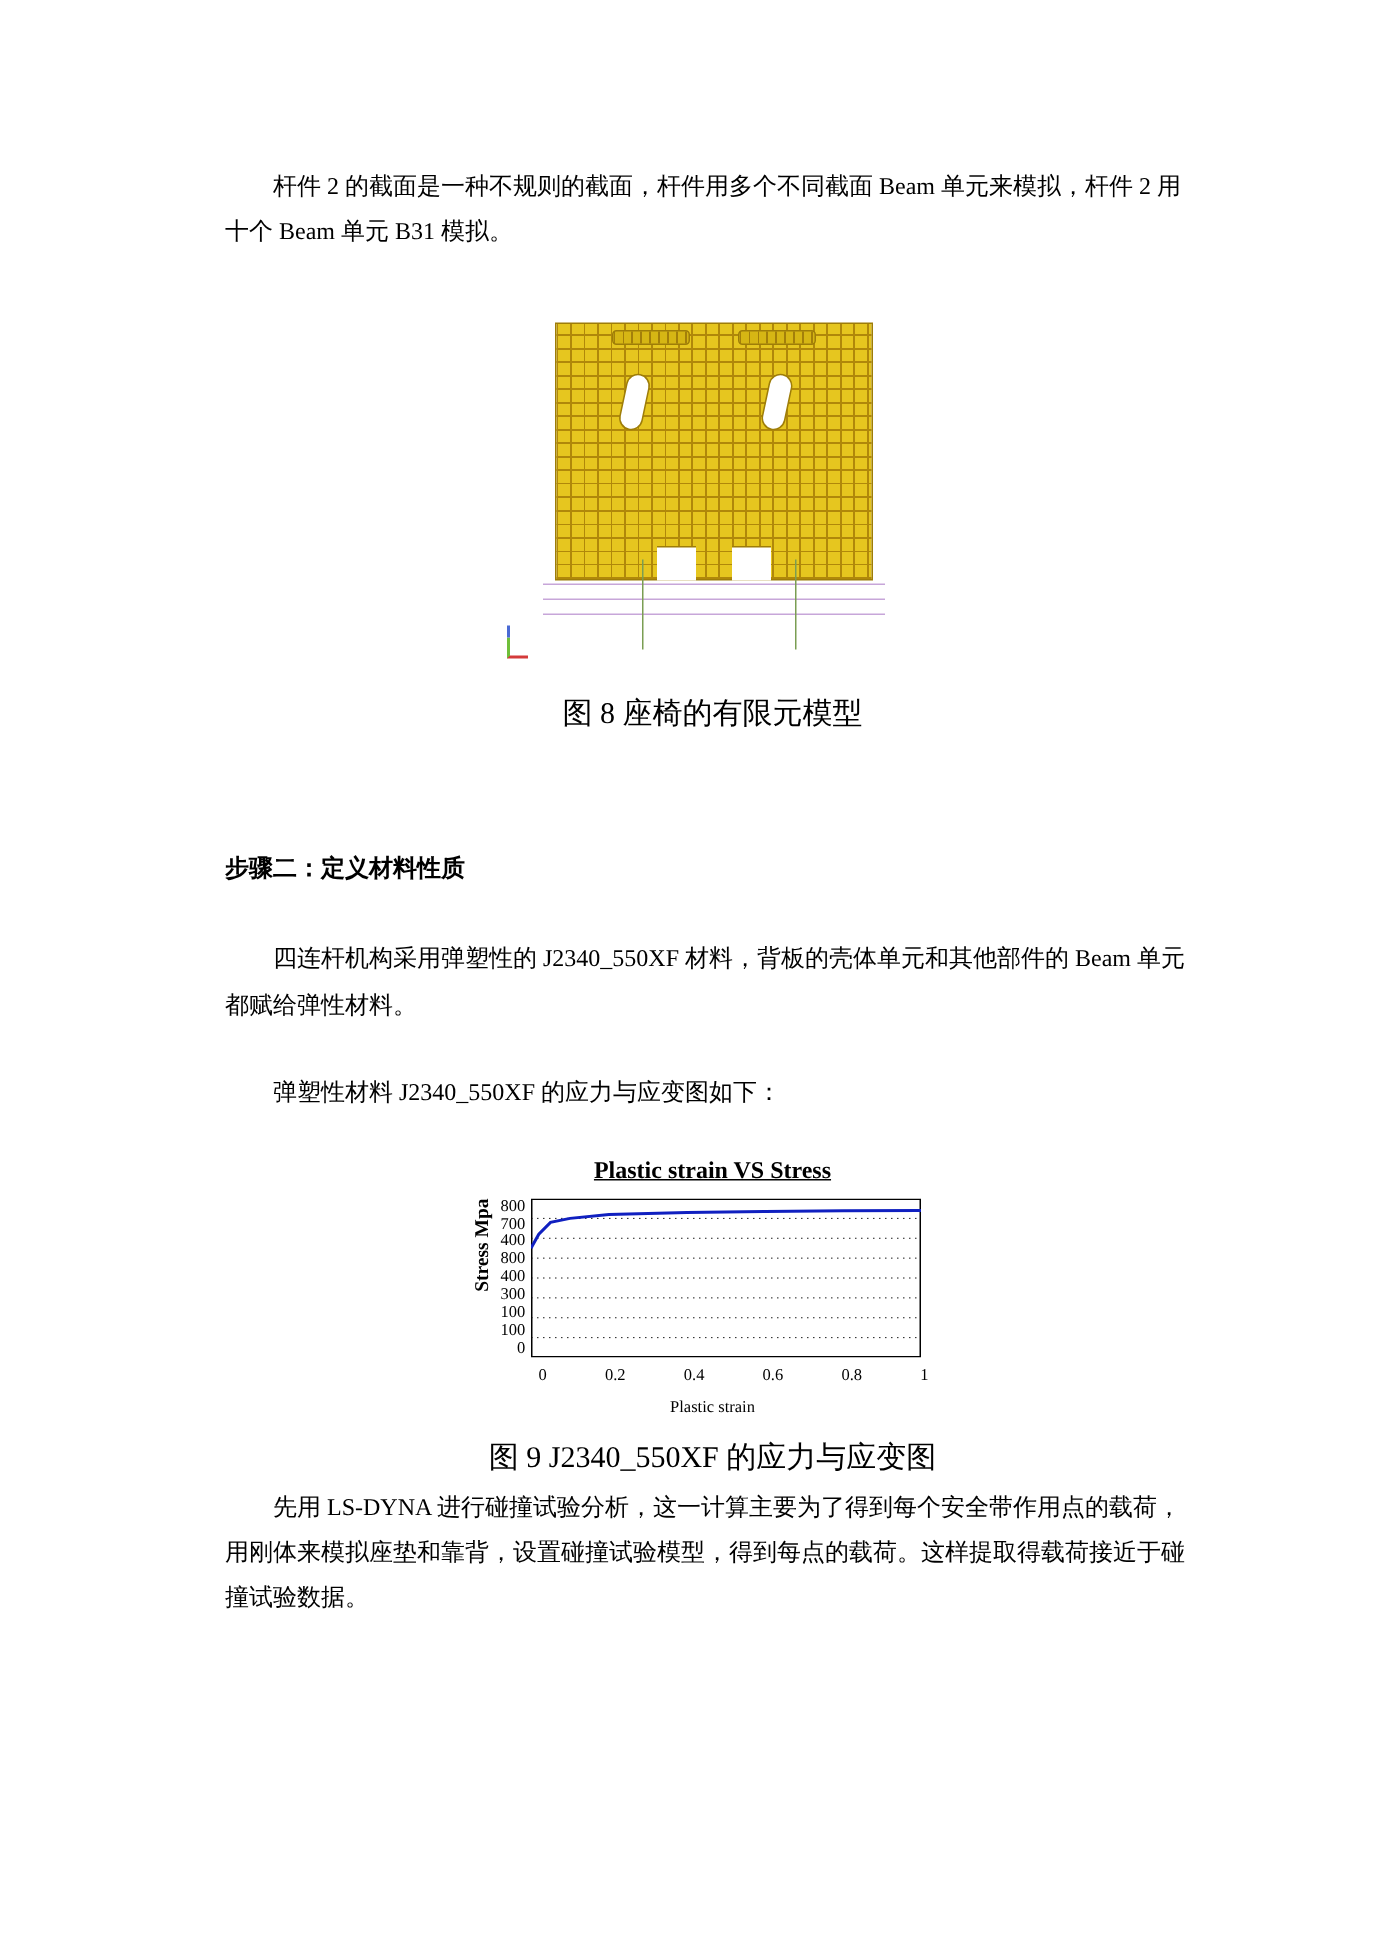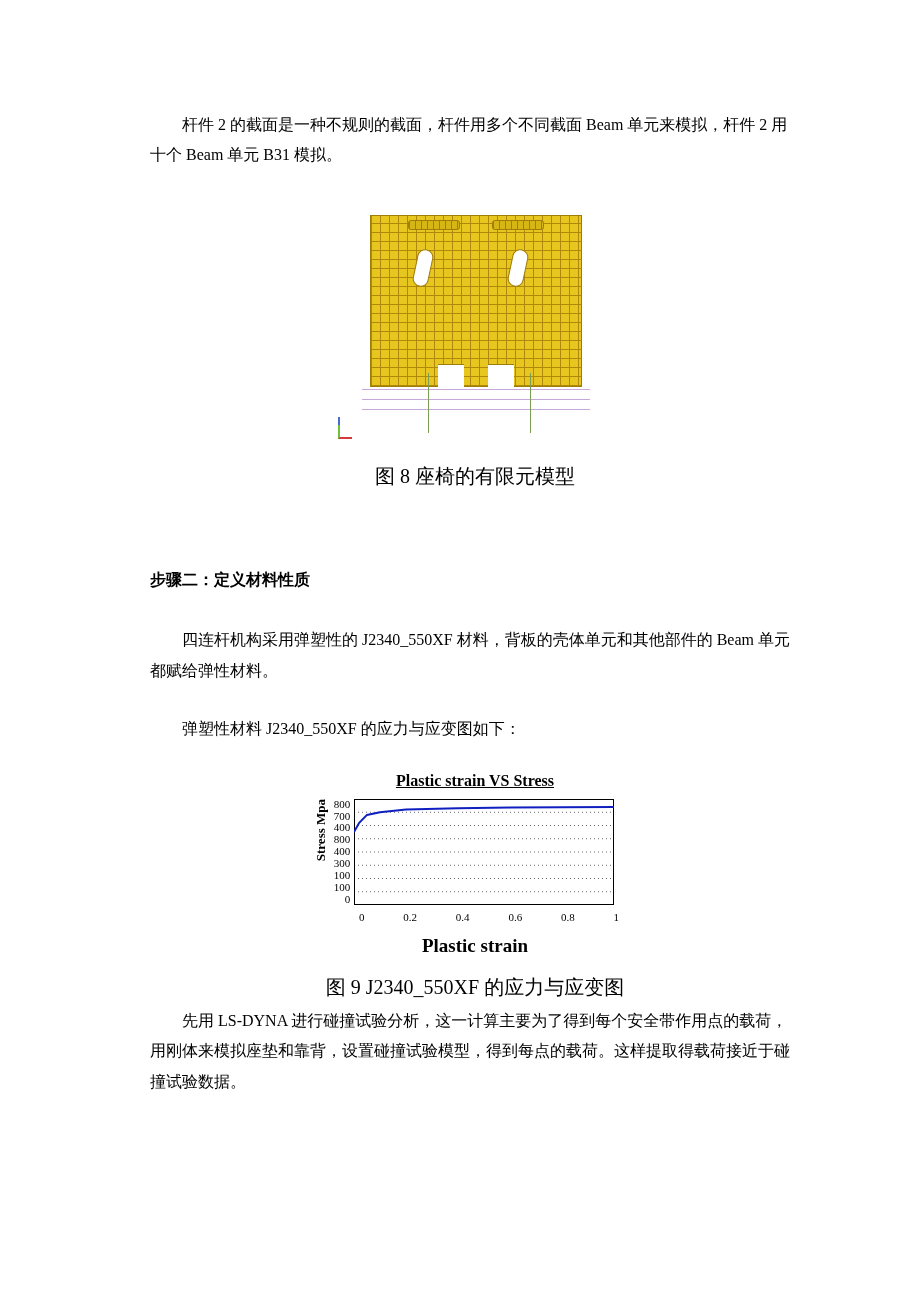--- a/index.html
+++ b/index.html
@@ -165,22 +165,22 @@
   }
   .x-ticks {
     display: flex;
     width: 260px;
     margin-left: 52px;
     font-size: 11px;
     justify-content: space-between;
     padding-top: 2px;
   }
   .x-axis-label {
-    font-weight: bold;
-    font-size: 19px;
+    font-weight: normal;
+    font-size: 11px;
     margin-top: 0;
   }
 </style>
 </head>
 <body>
 
 <div class="page">
 
   <p class="para">杆件 2 的截面是一种不规则的截面，杆件用多个不同截面 Beam 单元来模拟，杆件 2 用十个 Beam 单元 B31 模拟。</p>
 

